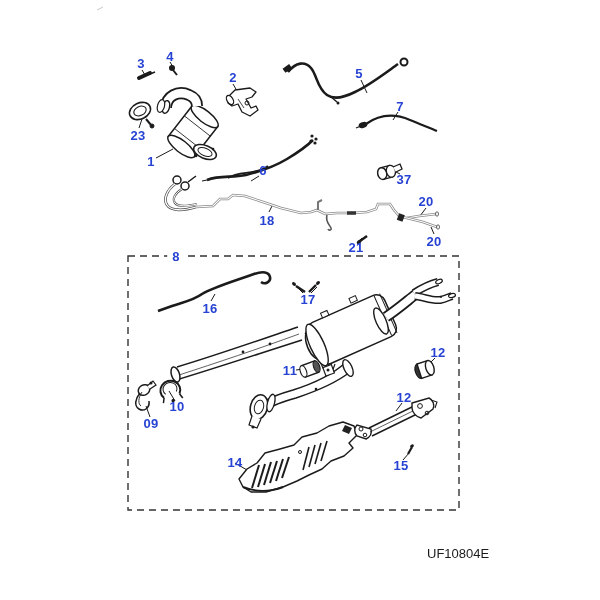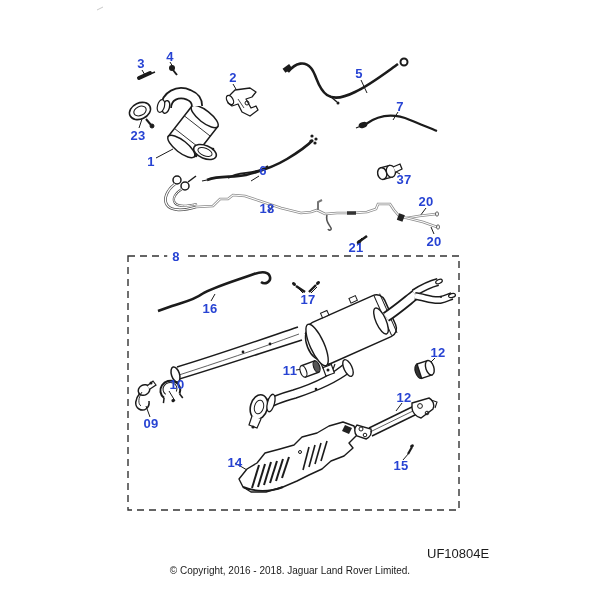--- a/index.html
+++ b/index.html
@@ -301,31 +301,30 @@
 
   <div class="callout" style="left:151px;top:161px">1</div>
   <div class="callout" style="left:233px;top:77px">2</div>
   <div class="callout" style="left:141px;top:63px">3</div>
   <div class="callout" style="left:170px;top:56px">4</div>
   <div class="callout" style="left:359px;top:73px">5</div>
   <div class="callout" style="left:263px;top:170px">6</div>
   <div class="callout" style="left:400px;top:106px">7</div>
   <div class="callout on-line" style="left:176px;top:256px">8</div>
   <div class="callout" style="left:151px;top:423px">09</div>
-  <div class="callout" style="left:177px;top:384px">10</div>
+  <div class="callout" style="left:177px;top:406px">10</div>
   <div class="callout" style="left:290px;top:370px">11</div>
   <div class="callout" style="left:404px;top:397px">12</div>
   <div class="callout" style="left:438px;top:352px">12</div>
   <div class="callout" style="left:235px;top:462px">14</div>
   <div class="callout" style="left:401px;top:465px">15</div>
   <div class="callout" style="left:210px;top:308px">16</div>
   <div class="callout" style="left:308px;top:299px">17</div>
-  <div class="callout" style="left:267px;top:208px">18</div>
+  <div class="callout" style="left:267px;top:220px">18</div>
   <div class="callout" style="left:434px;top:241px">20</div>
   <div class="callout" style="left:426px;top:201px">20</div>
   <div class="callout" style="left:356px;top:247px">21</div>
   <div class="callout" style="left:404px;top:179px">37</div>
   <div class="callout" style="left:138px;top:135px">23</div>
 
   <div class="code-label">UF10804E</div>
-  <div class="copyright-label">© Copyright, 2016 - 2018. Jaguar Land Rover Limited.</div>
 
 </div>
 
 </body></html>

